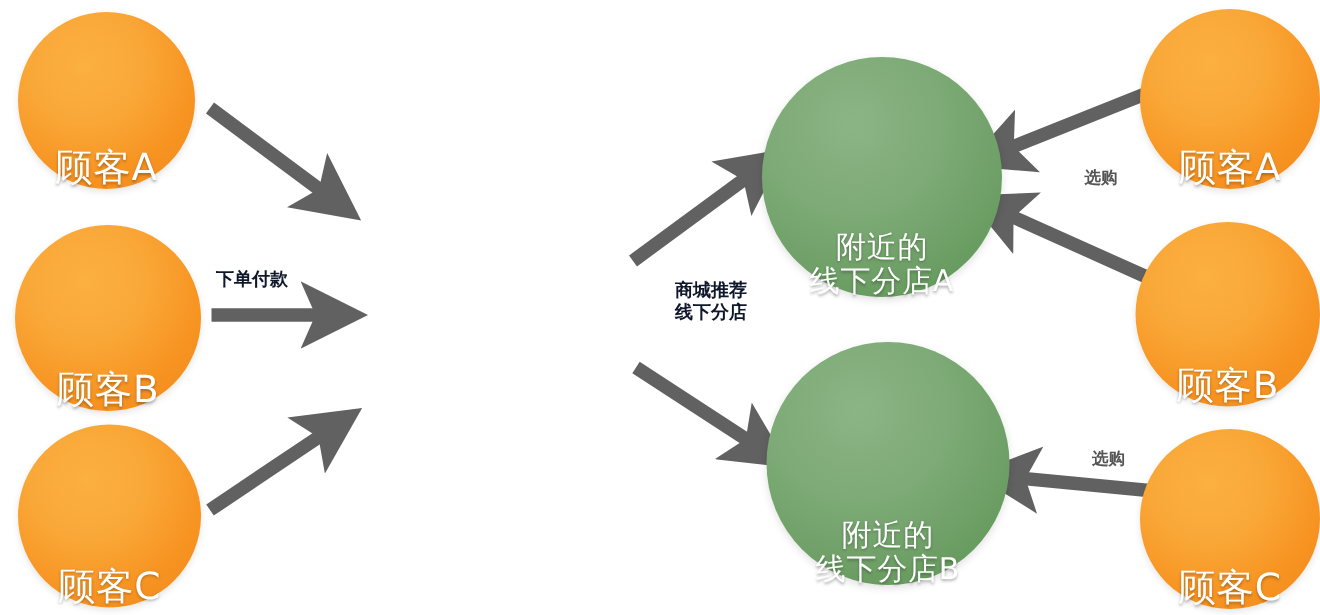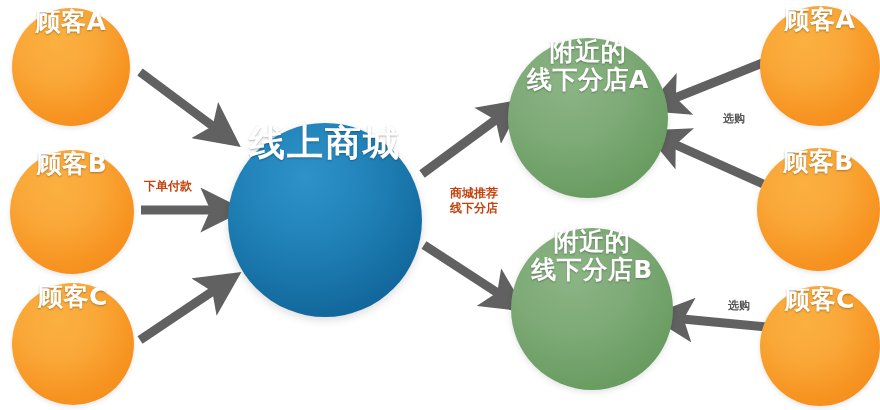--- a/index.html
+++ b/index.html
@@ -21,53 +21,53 @@
     position: absolute;
     left: 0;
     top: 0;
     width: 880px;
     height: 410px;
   }
   .node {
     position: absolute;
     border-radius: 50%;
     display: flex;
-    align-items: flex-start;
+    align-items: flex-end;
     justify-content: center;
     text-align: center;
     color: #ffffff;
-    font-weight: bold;
+    font-weight: normal;
     line-height: 1.12;
     letter-spacing: 0.5px;
     text-shadow: 0 1px 2px rgba(0,0,0,0.30);
     user-select: none;
   }
   .node-orange {
     background: radial-gradient(circle at 38% 30%, #fbb040 0%, #f9a838 34%, #f79321 68%, #f08a1c 100%);
     box-shadow: 0 2px 5px rgba(0,0,0,0.10);
     font-size: 25px;
   }
   .node-blue {
     background: radial-gradient(circle at 40% 28%, #2e93c9 0%, #1f80b6 40%, #12679b 78%, #0d5b8c 100%);
     box-shadow: 0 3px 8px rgba(0,0,0,0.14);
     font-size: 36px;
     letter-spacing: 2px;
   }
   .node-green {
     background: radial-gradient(circle at 38% 28%, #8cb585 0%, #7daa76 40%, #669a5e 82%, #5e9256 100%);
     box-shadow: 0 2px 6px rgba(0,0,0,0.12);
-    font-size: 25px;
+    font-size: 20px;
   }
   .node-label {
     display: block;
     white-space: pre-line;
   }
   .edge-label {
     position: absolute;
-    color: #c2410c;
+    color: #0f172a;
     font-size: 12px;
     font-weight: bold;
     line-height: 1.25;
     white-space: pre-line;
     text-align: left;
     user-select: none;
     text-shadow: 0 0 1px rgba(255,255,255,0.9);
   }
   .edge-label.small {
     font-size: 11px;
@@ -125,23 +125,20 @@
   </div>
 
   <div class="node node-orange" style="left:10px; top:150px; width:124px; height:124px;">
     <span class="node-label">顾客B</span>
   </div>
 
   <div class="node node-orange" style="left:12px; top:283px; width:122px; height:122px;">
     <span class="node-label">顾客C</span>
   </div>
 
-  <div class="node node-blue" style="left:228px; top:123px; width:194px; height:194px;">
-    <span class="node-label">线上商城</span>
-  </div>
 
   <div class="node node-green" style="left:508px; top:38px; width:160px; height:160px;">
     <span class="node-label">附近的
 线下分店A</span>
   </div>
 
   <div class="node node-green" style="left:511px; top:228px; width:162px; height:162px;">
     <span class="node-label">附近的
 线下分店B</span>
   </div>

